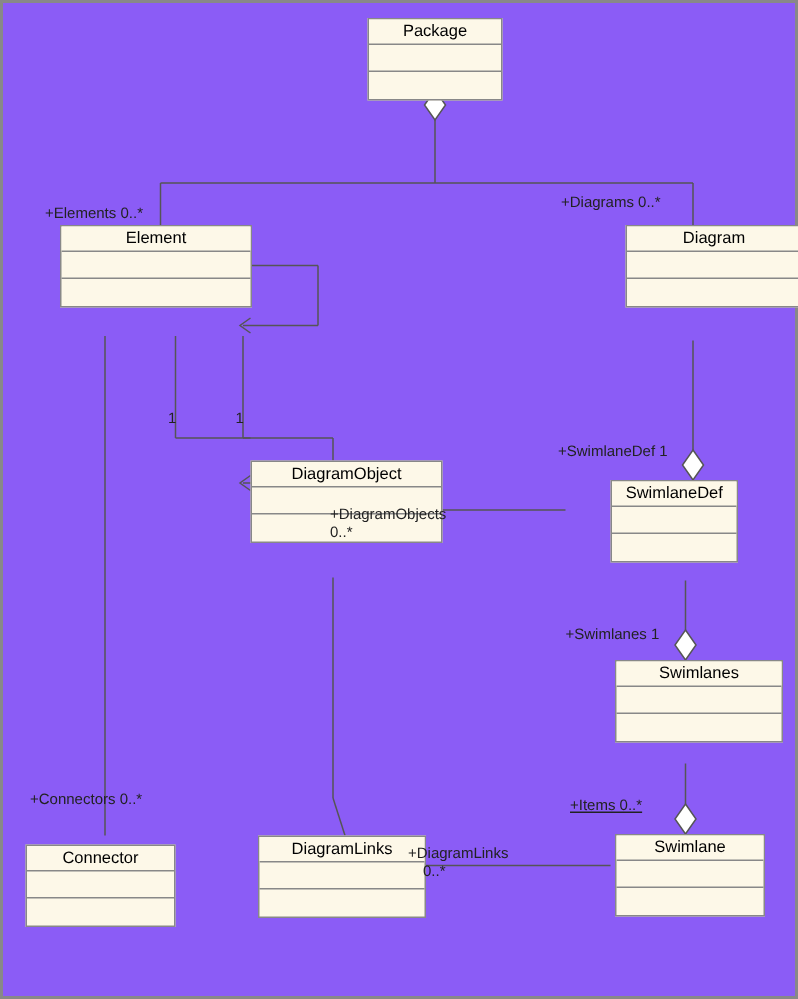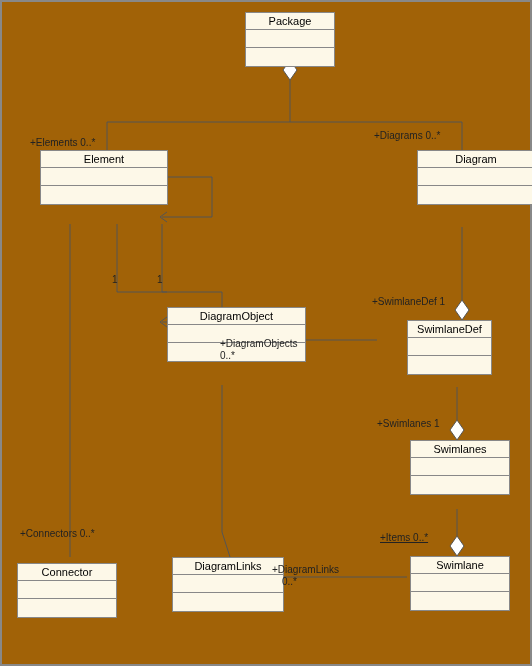--- a/index.html
+++ b/index.html
@@ -9,21 +9,21 @@
       background: #b8c8d8;
       position: relative;
       overflow: hidden;
       font-family: Arial, sans-serif;
       font-size: 11px;
     }
     .diagram-container {
       width: 532px;
       height: 666px;
       position: relative;
-      background: #a16207;
+      background: #8b5cf6;
       border: 2px solid #888;
     }
     .uml-class {
       position: absolute;
       background: #fdf8e8;
       border: 1px solid #888;
       min-width: 80px;
     }
     .uml-class .class-name {
       background: #fdf8e8;
@@ -111,39 +111,39 @@
     <div class="class-section"></div>
     <div class="class-section"></div>
   </div>
 
   <div class="uml-class" style="left:38px; top:148px; width:128px;">
     <div class="class-name">Element</div>
     <div class="class-section"></div>
     <div class="class-section"></div>
   </div>
 
-  <div class="uml-class" style="left:165px; top:305px; width:139px;">
+  <div class="uml-class" style="left:165px; top:305px; width:128px;">
     <div class="class-name">DiagramObject</div>
     <div class="class-section"></div>
     <div class="class-section"></div>
   </div>
 
   <div class="uml-class" style="left:415px; top:148px; width:118px;">
     <div class="class-name">Diagram</div>
     <div class="class-section"></div>
     <div class="class-section"></div>
   </div>
 
   <div class="uml-class" style="left:405px; top:318px; width:85px;">
     <div class="class-name">SwimlaneDef</div>
     <div class="class-section"></div>
     <div class="class-section"></div>
   </div>
 
-  <div class="uml-class" style="left:408px; top:438px; width:100px;">
+  <div class="uml-class" style="left:408px; top:438px; width:112px;">
     <div class="class-name">Swimlanes</div>
     <div class="class-section"></div>
     <div class="class-section"></div>
   </div>
 
   <div class="uml-class" style="left:408px; top:554px; width:100px;">
     <div class="class-name">Swimlane</div>
     <div class="class-section"></div>
     <div class="class-section"></div>
   </div>

